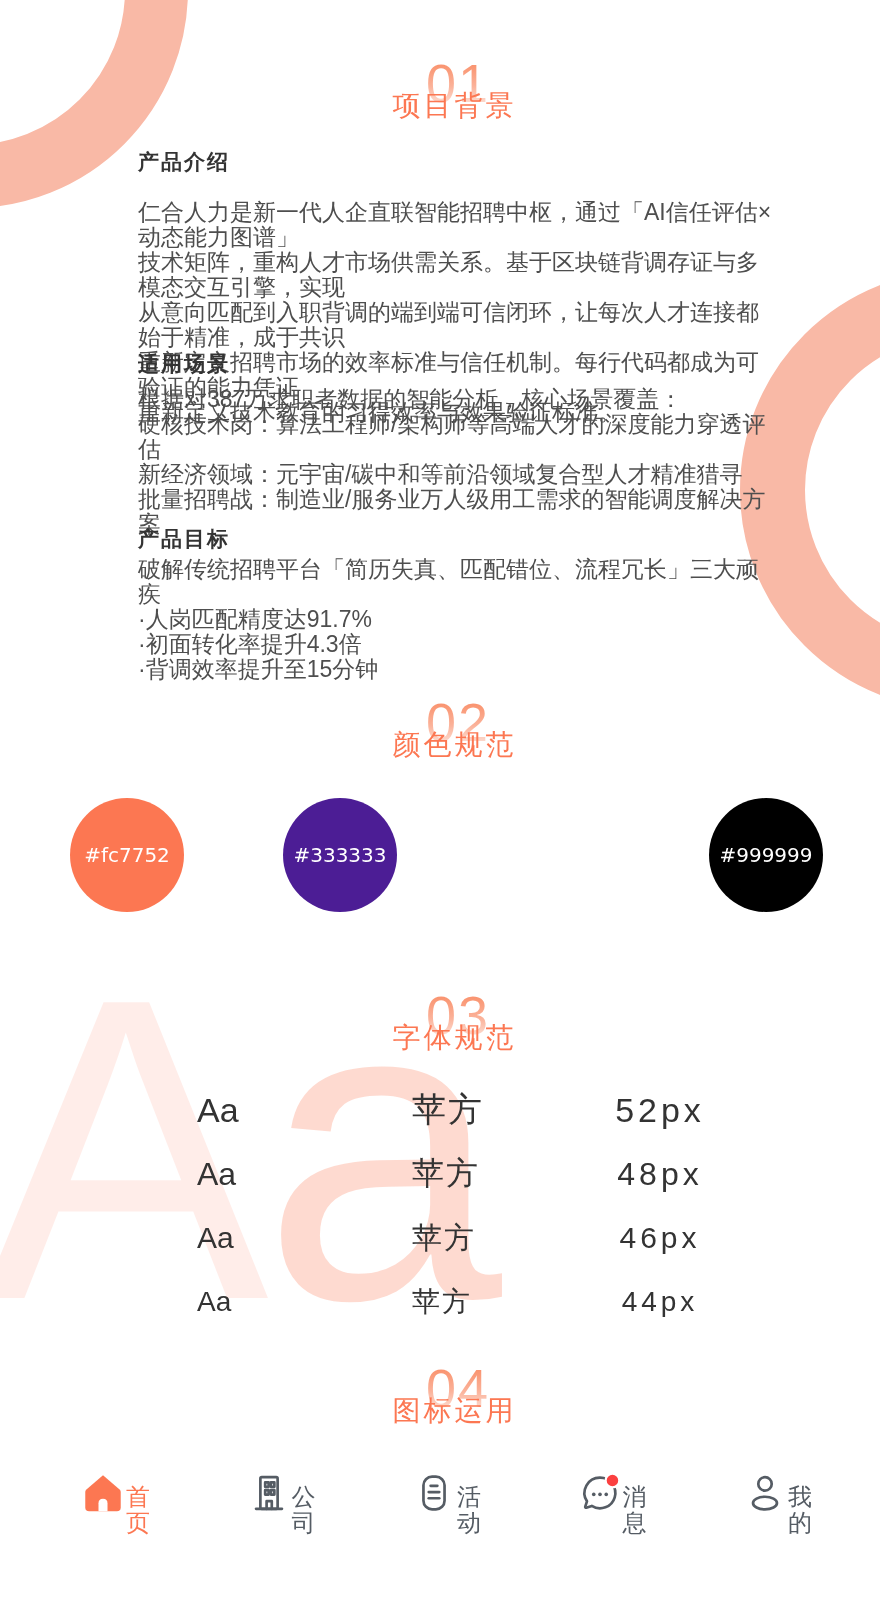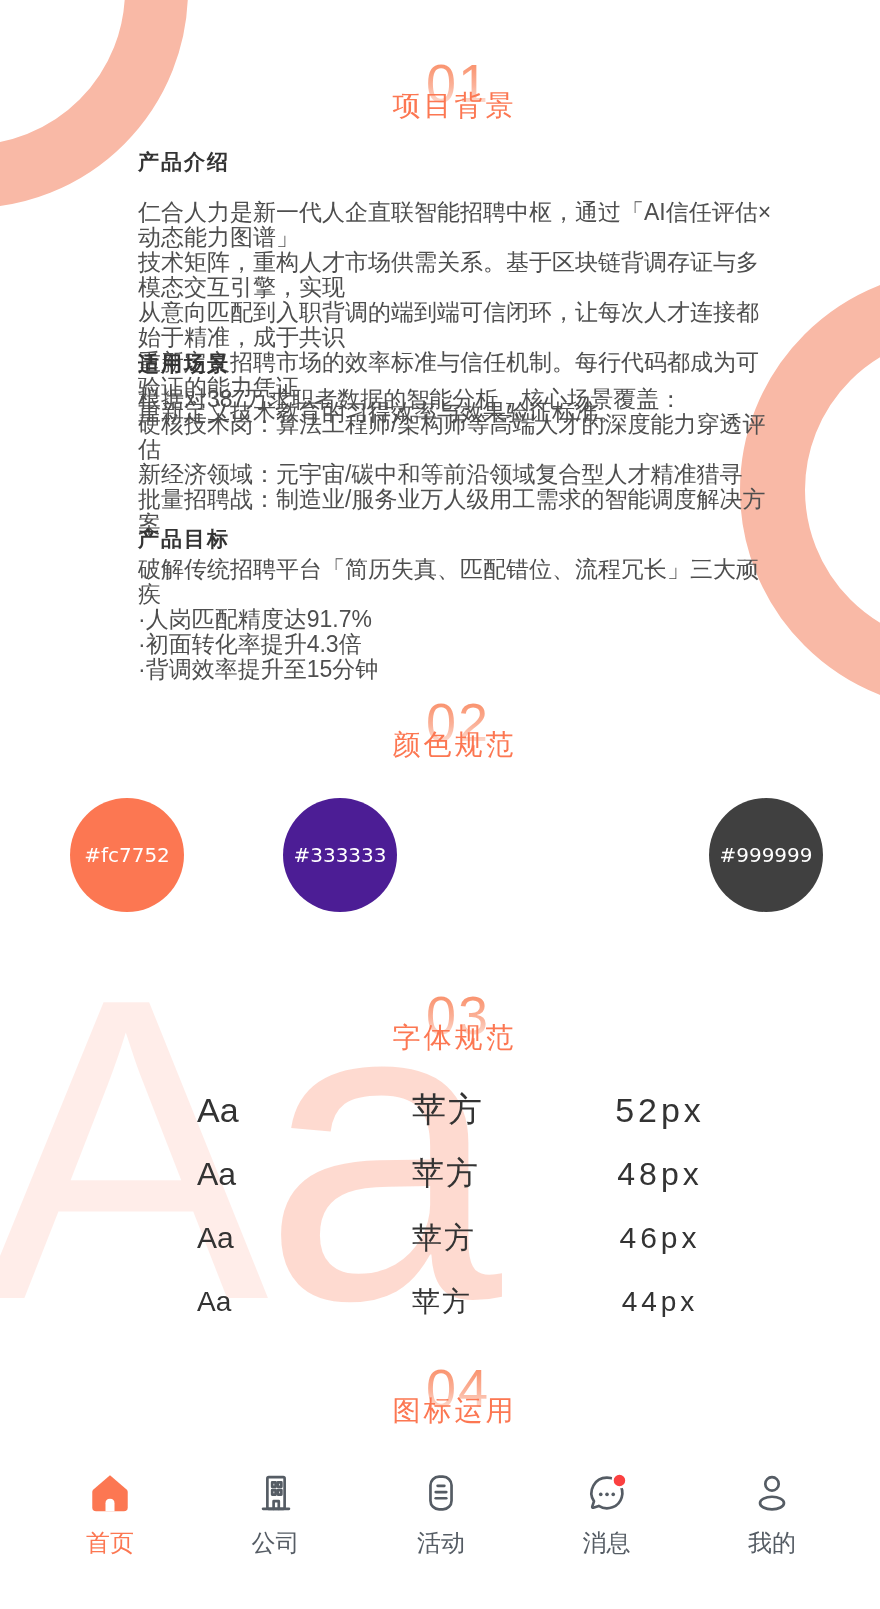--- a/index.html
+++ b/index.html
@@ -39,21 +39,21 @@
   .font-row{position:relative;height:64px;color:#333333;}
   .fr-sample{position:absolute;left:197px;top:50%;transform:translateY(-50%);}
   .fr-family{position:absolute;left:412px;top:50%;transform:translateY(-50%);letter-spacing:2px;}
   .fr-size{position:absolute;left:575px;width:170px;text-align:center;top:50%;
            transform:translateY(-50%);letter-spacing:4px;}
   .fr1{font-size:34px;} .fr2{font-size:32px;} .fr3{font-size:30px;} .fr4{font-size:28px;}
 
   
   .tabbar{position:absolute;left:80px;top:1470px;width:722px;display:flex;
           justify-content:space-between;z-index:2;}
-  .tab{width:60px;display:flex;flex-direction:column;align-items:center;cursor:pointer;}
+  .tab{width:60px;display:flex;flex-direction:row;cursor:pointer;}
   .tab-icon{width:46px;height:46px;}
   .tab-label{margin-top:14px;font-size:24px;line-height:26px;color:#555c64;}
   .tab.active .tab-label{color:#fc7752;}
 </style>
 </head>
 <body>
 
 <div class="page">
 
   <div class="ring ring-tl"></div>
@@ -100,21 +100,21 @@
     <div class="sec-num">02</div>
     <h1 class="sec-title">颜色规范</h1>
   </header>
 
   <div class="swatch" style="left: 70px; background: rgb(252, 119, 82);">
     <span class="swatch-label">#fc7752</span>
   </div>
   <div class="swatch" style="left: 283px; background: #4c1d95;">
     <span class="swatch-label">#333333</span>
   </div>
-  <div class="swatch" style="left: 709px; background: #404040;">
+  <div class="swatch" style="left: 709px; background: #000000;">
     <span class="swatch-label">#999999</span>
   </div>
 
   <header class="sec" style="top:988px">
     <div class="sec-num">03</div>
     <h1 class="sec-title">字体规范</h1>
   </header>
 
   <div class="font-rows">
     <div class="font-row fr1">

